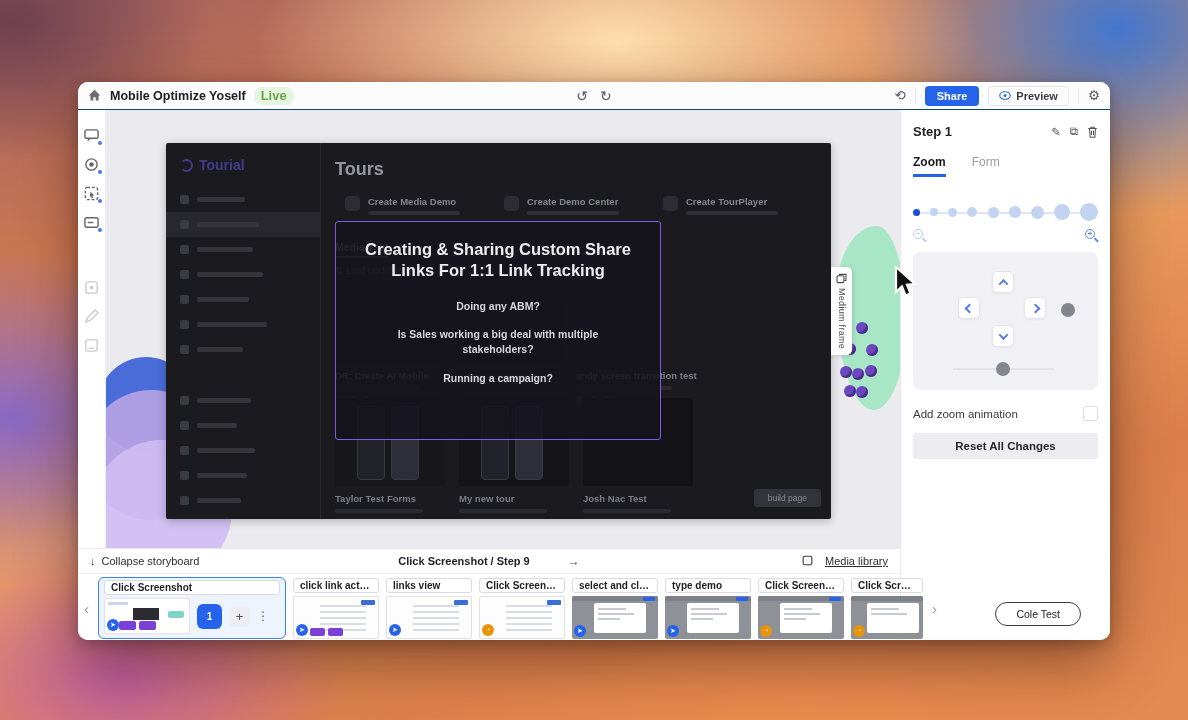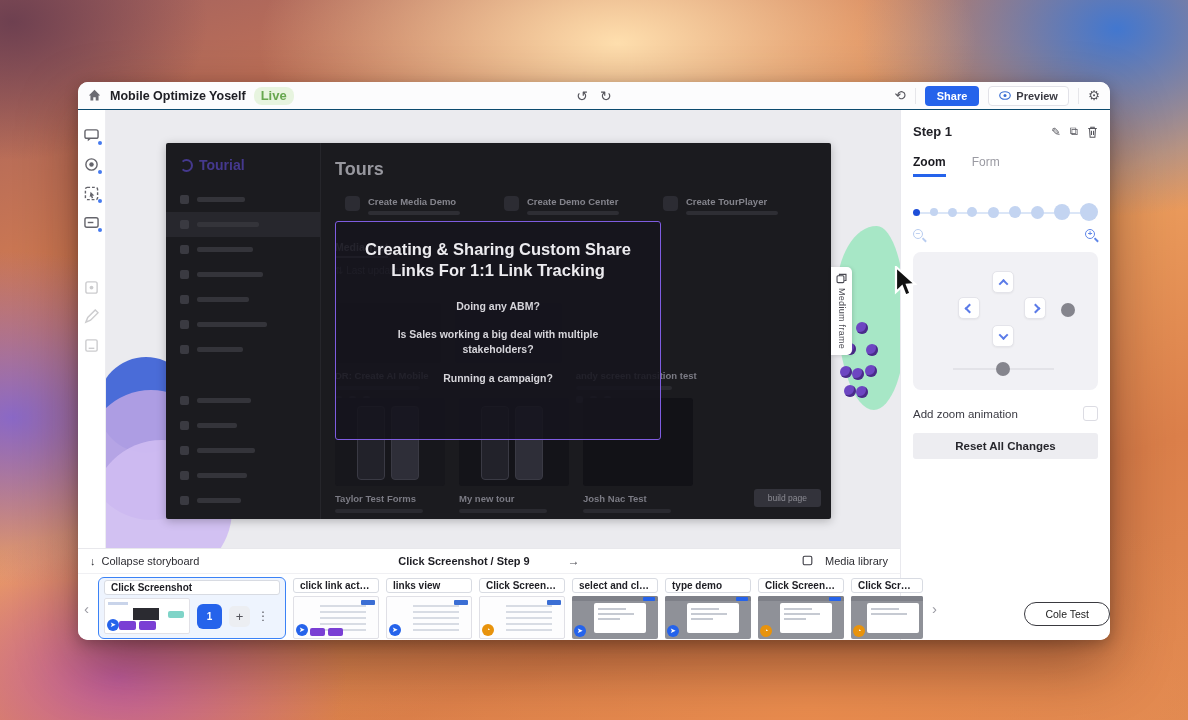--- a/index.html
+++ b/index.html
@@ -137,31 +137,31 @@
   .chev.left { transform:rotate(45deg); }
   .chev.right { transform:rotate(225deg); }
   .pan-vdot { position:absolute; left:148px; top:51px; width:14px; height:14px; border-radius:50%; background:#85858d; cursor:grab; }
   .pan-hline { position:absolute; left:40px; right:44px; top:116px; height:2px; background:#e3e3e8; }
   .pan-hdot { position:absolute; left:83px; top:110px; width:14px; height:14px; border-radius:50%; background:#85858d; cursor:grab; }
   .azrow { display:flex; align-items:center; margin-top:16px; }
   .azlabel { font-size:11.5px; color:#3a3a42; }
   .azcheck { margin-left:auto; width:15px; height:15px; border:1.5px solid #dcdce3; border-radius:3px; background:#fff; cursor:pointer; }
   .resetbtn { margin-top:12px; width:100%; height:26px; background:#ededf1; border:none; border-radius:3px;
               font-size:11.5px; font-weight:bold; color:#26262c; cursor:pointer; font-family:"Liberation Sans",sans-serif; }
-  .coletest { position:absolute; right:0; bottom:14px; background:#fff; border:1px solid #3a3a40; border-radius:14px;
+  .coletest { position:absolute; right:29px; bottom:14px; background:#fff; border:1px solid #3a3a40; border-radius:14px;
               font-size:10.5px; color:#222; padding:5px 20px; cursor:pointer; font-family:"Liberation Sans",sans-serif; }
 
   
   .storyboard { position:absolute; left:0; bottom:0; width:822px; height:92px; background:#fff; border-top:1px solid #e8e8ec; }
   .sb-head { height:25px; display:flex; align-items:center; padding:0 12px; border-bottom:1px solid #f0f0f3; position:relative; }
   .sb-collapse { display:flex; align-items:center; gap:6px; font-size:11px; color:#2c2c32; cursor:pointer; }
   .sb-crumbwrap { position:absolute; left:50%; transform:translateX(-50%); display:flex; align-items:center; gap:38px; }
   .sb-crumb { font-size:11px; font-weight:bold; color:#1e1e24; }
   .sb-arrow { color:#4a4a52; font-size:12px; }
-  .sb-media { margin-left:auto; display:flex; align-items:flex-start; gap:12px; font-size:11px; color:#2c2c32; cursor:pointer; }
+  .sb-media { margin-left:auto; display:flex; align-items:flex-start; gap:12px; font-size:11px; color:#2c2c32; cursor:pointer;text-decoration:underline; }
   .sb-strip { display:flex; align-items:center; padding:3px 4px 0 4px; gap:7px; }
   .strip-chev { font-size:15px; color:#9a9aa2; padding:0 2px; cursor:pointer; flex:none; }
   .stepgroup { flex:none; width:188px; height:62px; border:1.5px solid #3b82f6; background:#eef4fe; border-radius:6px; padding:2px 5px; cursor:pointer; }
   .steplabel { background:#fff; border:1px solid #d8dbe2; border-radius:3px; font-size:10px; font-weight:bold; color:#1e1e24;
                padding:1px 6px; white-space:nowrap; overflow:hidden; text-overflow:ellipsis; }
   .groupbody { display:flex; align-items:center; gap:7px; margin-top:3px; }
   .minithumb { position:relative; width:86px; height:36px; background:#fff; border:1px solid #e1e1e7; border-radius:2px; overflow:hidden; }
   .minithumb .bar1 { position:absolute; left:3px; top:3px; width:20px; height:3px; background:#c9d4ea; }
   .minithumb .dark { position:absolute; left:28px; top:9px; width:26px; height:12px; background:#2b2b31; }
   .minithumb .teal { position:absolute; right:5px; top:12px; width:16px; height:7px; background:#7fd4c8; border-radius:2px; }

